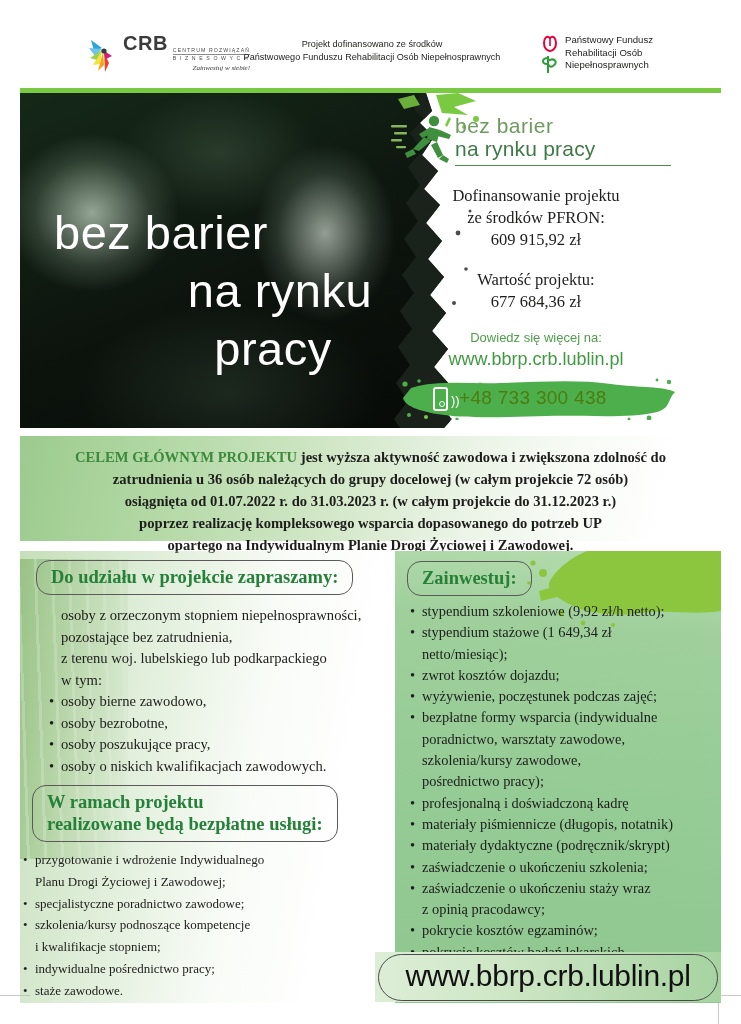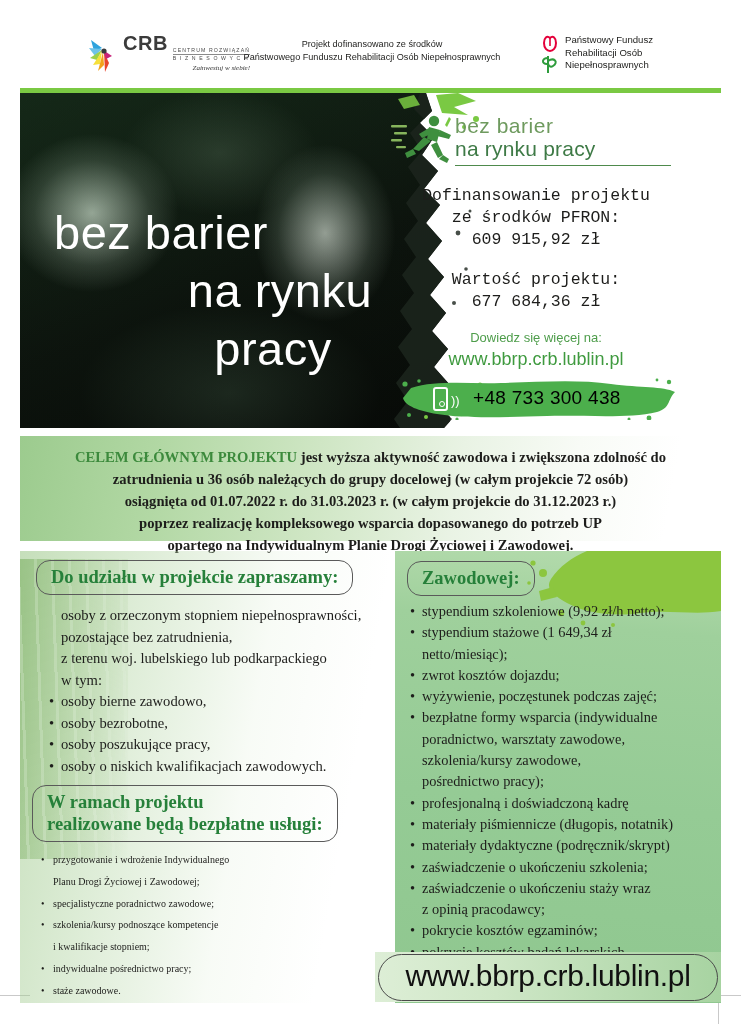--- a/index.html
+++ b/index.html
@@ -197,21 +197,21 @@
     left: 64px; top: 56px;
     width: 216px; height: 1.4px;
     background: #4e8a4c;
   }
 
   .fund-block {
     position: absolute;
     top: 92px; left: 0;
     width: 290px;
     text-align: center;
-    font-family: Liberation Mono, monospace;
+    font-family: Liberation Serif, serif;
     color: #1d1d1b;
   }
   .fund-line { font-size: 16.5px; line-height: 22px; }
   .fund-gap { height: 18px; }
 
   .more-block {
     position: absolute;
     top: 236px; left: 0;
     width: 290px;
     text-align: center;
@@ -220,24 +220,24 @@
   .more-lead { font-size: 13px; color: #4e9d4b; line-height: 18px; }
   .more-url { font-size: 18px; color: #3f9a3f; line-height: 24px; }
 
   .phone-badge {
     position: absolute;
     top: 285px; left: 6px;
     width: 282px; height: 42px;
   }
   .phone-num {
     position: absolute;
-    left: 76px; top: 9px;
+    left: 62px; top: 9px;
     font-family: "Liberation Sans", sans-serif;
     font-size: 19px;
-    color: #000000;
+    color: #4d7c0f;
     letter-spacing: 0.3px;
     white-space: nowrap;
     text-align: center;
   }
   .phone-ico {
     position: absolute;
     left: 36px; top: 9px;
     width: 15px; height: 24px;
     border: 2px solid #fff;
     border-radius: 3px;
@@ -341,24 +341,24 @@
     position: absolute;
     left: 28px; top: 54px;
     width: 340px;
     font-family: "Liberation Serif", serif;
     font-size: 14.6px;
     line-height: 21.5px;
     color: #1d1d1b;
   }
   .ltext2 {
     position: absolute;
-    left: 20px; top: 298px;
+    left: 2px; top: 298px;
     width: 352px;
     font-family: "Liberation Serif", serif;
-    font-size: 10px;
+    font-size: 13px;
     line-height: 21.8px;
     color: #1d1d1b;
   }
   .rtext {
     position: absolute;
     left: 14px; top: 50px;
     width: 306px;
     font-family: "Liberation Serif", serif;
     font-size: 14.4px;
     line-height: 21.3px;
@@ -610,21 +610,21 @@
           <circle cx="22" cy="34" r="4"></circle>
             <circle cx="12" cy="24" r="2.6"></circle>
           <circle cx="40" cy="74" r="3.2"></circle>
             <circle cx="62" cy="84" r="2.4"></circle>
           <circle cx="92" cy="86" r="2"></circle>
             <circle cx="8" cy="44" r="1.8"></circle>
           <path d="M18 52 L32 48 L36 58 L20 62 Z"></path>
         </g>
       </svg>
 
-      <div class="pill rhead">Zawodowej:</div>
+      <div class="pill rhead">Zainwestuj:</div>
 
       <div class="rtext">
         <ul class="bl">
           <li class="bullet">stypendium szkoleniowe (9,92 zł/h netto);</li>
 
           <li class="bullet">stypendium stażowe (1 649,34 zł</li>
           <li class="nobullet">netto/miesiąc);</li>
 
           <li class="bullet">zwrot kosztów dojazdu;</li>
           <li class="bullet">wyżywienie, poczęstunek podczas zajęć;</li>

